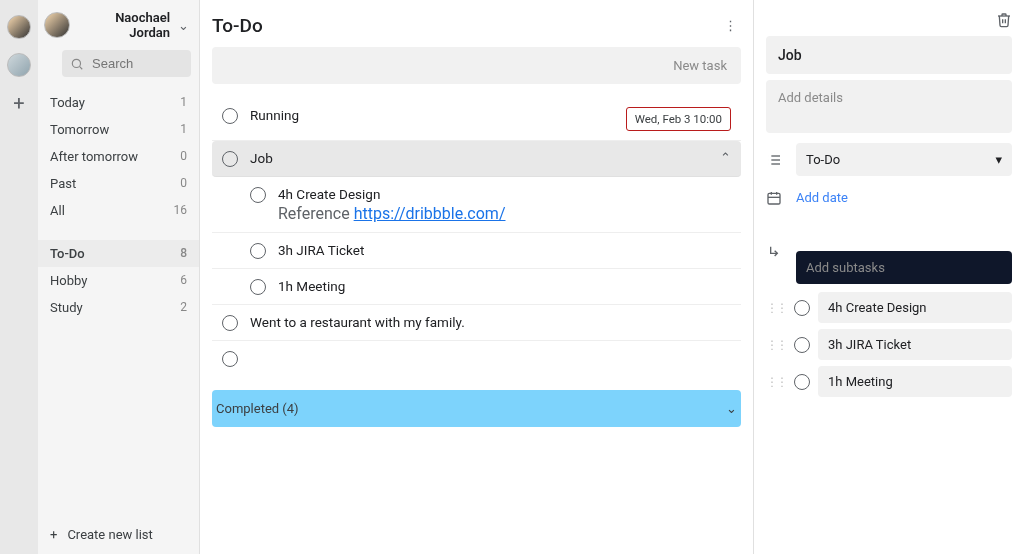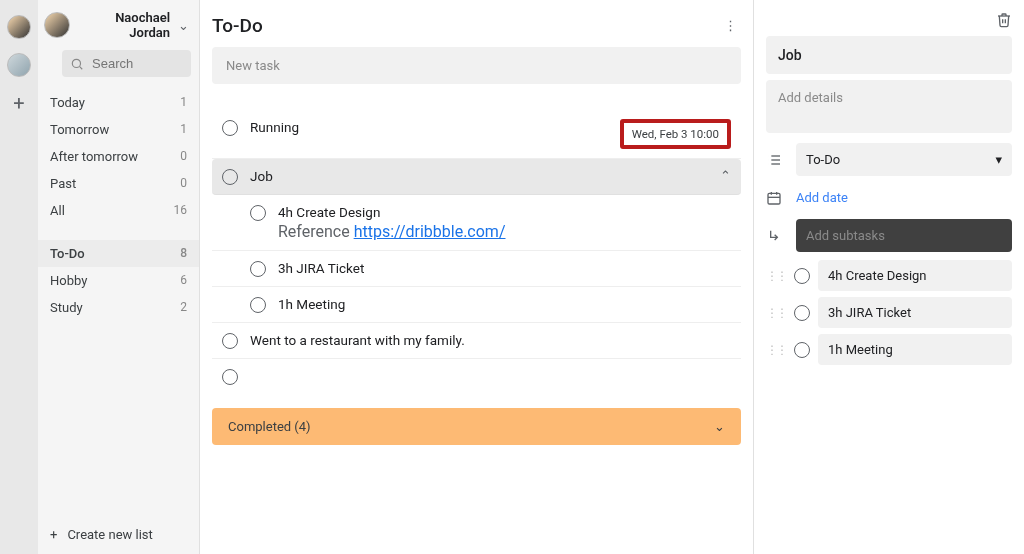--- a/index.html
+++ b/index.html
@@ -24,44 +24,44 @@
   .grow .ct { color: #888; font-size: 12px; }
   .sep { height: 8px; }
   .grow.sel { background: #ececec; font-weight: 500; }
   .sb-footer { margin-top: auto; padding: 12px; display: flex; gap: 10px; align-items: center; color: #3c4043; cursor: pointer; font-size: 13px; }
   
   
   .main { flex: 1; background: #fff; padding: 14px 12px; overflow: hidden; border-right: 1px solid #e0e0e0; }
   .mh { display: flex; align-items: center; margin-bottom: 10px; }
   .mh h1 { font-size: 19px; font-weight: 500; flex: 1; }
   .dots { color: #5f6368; cursor: pointer; padding: 4px; }
-  .newtask { background: #f1f1f1; border-radius: 4px; padding: 11px 14px; color: #8a8a8a; font-size: 13px; margin-bottom: 26px; cursor: text; }
+  .newtask { background: #f1f1f1; border-radius: 4px; padding: 11px 14px; color: #8a8a8a; font-size: 13px; margin-bottom: 14px; cursor: text; text-align: right; }
   .task { display: flex; align-items: flex-start; padding: 9px 10px; border-bottom: 1px solid #eee; gap: 12px; }
   .task.sel { background: #e8e8e8; border-radius: 4px; border-bottom: 1px solid #e0e0e0; }
   .circle { width: 16px; height: 16px; border: 1.6px solid #5f6368; border-radius: 50%; flex-shrink: 0; margin-top: 1px; cursor: pointer; }
   .tcontent { flex: 1; }
   .ttitle { font-size: 13.5px; color: #202124; }
   .tsub { font-size: 16px; color: #5f6368; margin-top: 2px; }
   .tsub a, .ttitle a { color: #1a73e8; text-decoration: underline; }
-  .chip { border: 4px solid #b91c1c; border-radius: 3px; padding: 4px 8px; font-size: 11.5px; color: #3c4043; white-space: nowrap; cursor: pointer; }
+  .chip { border: 1px solid #b91c1c; border-radius: 3px; padding: 4px 8px; font-size: 11.5px; color: #3c4043; white-space: nowrap; cursor: pointer; }
   .task .caret { color: #5f6368; cursor: pointer; }
   .subtask { padding-left: 38px; }
-  .completed { background: #fdba74; border-radius: 4px; padding: 11px 16px; display: flex; justify-content: space-between; align-items: center; margin-top: 14px; cursor: pointer; color: #3c4043; }
+  .completed { background: #7dd3fc; border-radius: 4px; padding: 11px 4px; display: flex; justify-content: space-between; align-items: center; margin-top: 14px; cursor: pointer; color: #3c4043; }
   
   
   .detail { width: 270px; background: #fff; padding: 12px 12px; }
   .d-top { display: flex; justify-content: flex-end; margin-bottom: 8px; }
   .trash { color: #5f6368; cursor: pointer; }
   .d-title { background: #f1f1f1; border-radius: 4px; padding: 11px 12px; font-size: 14px; font-weight: 500; margin-bottom: 6px; }
   .d-details { background: #f1f1f1; border-radius: 4px; padding: 10px 12px 28px; font-size: 13px; color: #8a8a8a; margin-bottom: 10px; cursor: text; }
   .d-row { display: flex; align-items: center; gap: 12px; margin-bottom: 8px; }
   .d-row .icon { width: 18px; color: #5f6368; text-align: center; }
   .d-sel { flex: 1; background: #f1f1f1; border-radius: 4px; padding: 9px 10px; display: flex; justify-content: space-between; align-items: center; cursor: pointer; font-size: 13px; }
   .d-date { font-size: 13px; color: #3b82f6; cursor: pointer; padding: 6px 0; }
-  .d-addsub { flex: 1; background: #404040; border-radius: 4px; padding: 9px 10px; color: #8a8a8a; font-size: 13px; cursor: text; }
+  .d-addsub { flex: 1; background: #0f172a; border-radius: 4px; padding: 9px 10px; color: #8a8a8a; font-size: 13px; cursor: text; margin-top: 32px; }
   .d-sub { display: flex; align-items: center; gap: 8px; margin-bottom: 6px; }
   .drag { color: #bdbdbd; cursor: grab; font-size: 12px; letter-spacing: -2px; }
   .d-sub .lab { flex: 1; background: #f1f1f1; border-radius: 4px; padding: 8px 10px; font-size: 13px; }
   svg { display: block; }
 </style>
 </head>
 <body>
 
 <div class="rail">
   <div class="avatar" style="background:linear-gradient(135deg,#f7d9b0,#333)"></div>

